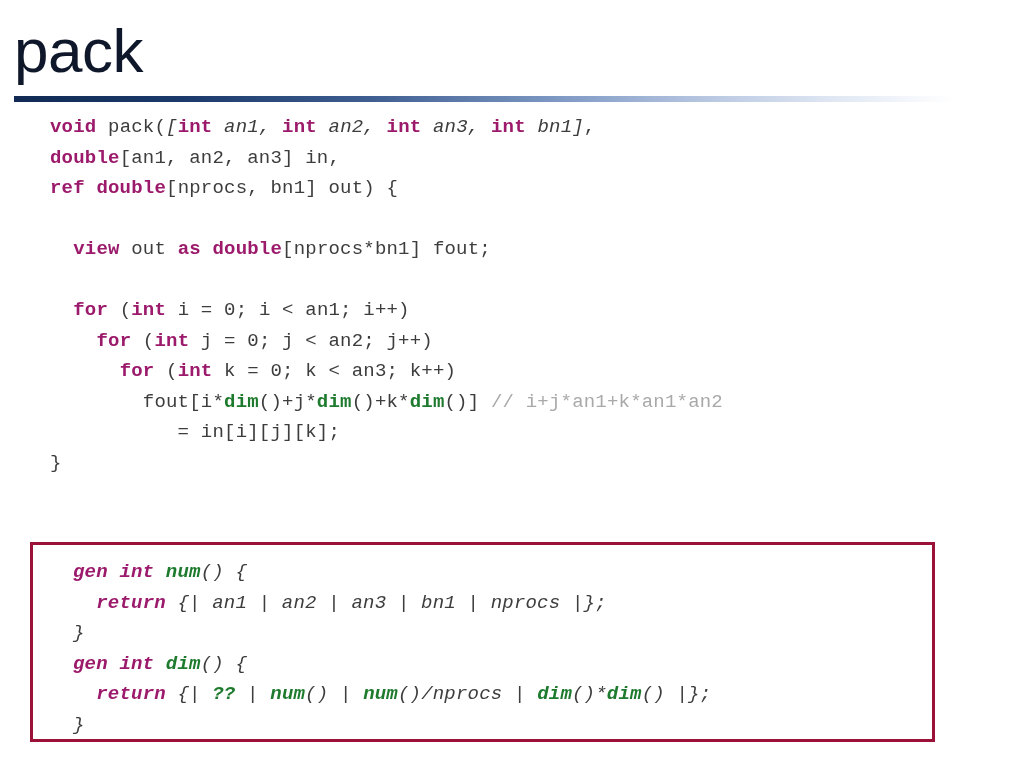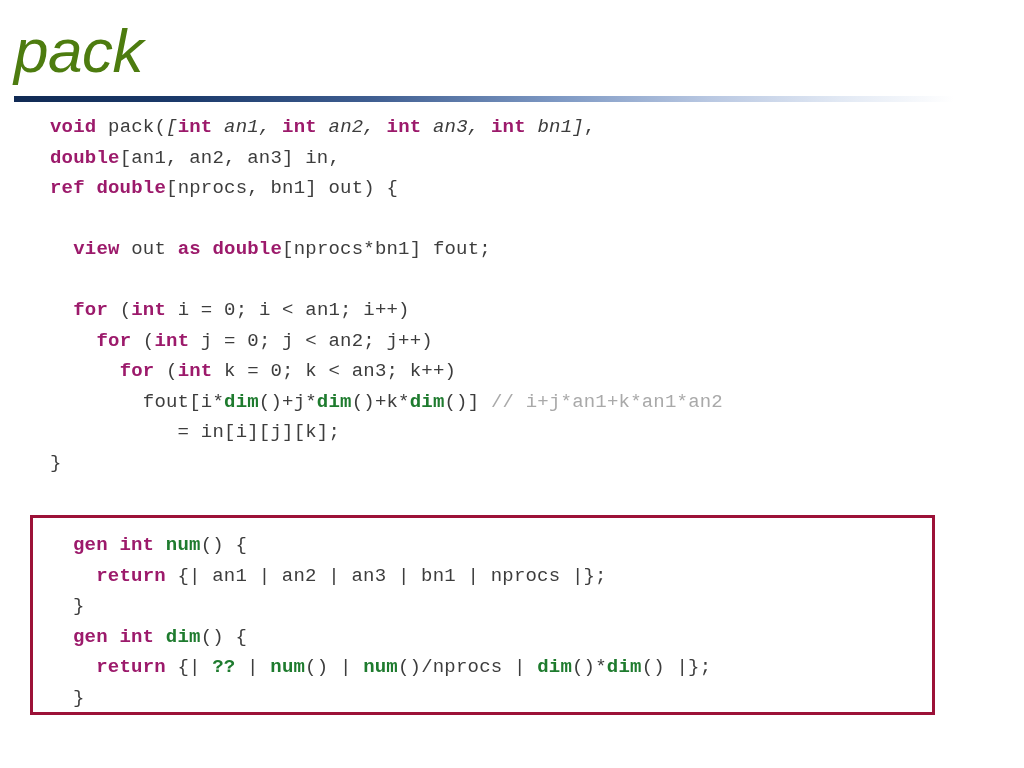--- a/index.html
+++ b/index.html
@@ -59,26 +59,27 @@
 
   #code-main {
     left: 50px;
     top: 112px;
   }
 
   
   #boxed-code-region {
     position: absolute;
     left: 30px;
-    top: 515px;
+    top: 542px;
     width: 905px;
     height: 200px;
     border: 3px solid #9c1138;
     background: #ffffff;
     box-sizing: border-box;
+    font-style: italic;
   }
 
   #code-boxed {
     position: relative;
     left: 40px;
     top: 12px;
   }
 
   .code-line {
     display: block;
@@ -90,21 +91,21 @@
   .tok-kw       { color: #9c1a6b; font-weight: bold; }
   .tok-param    { color: #3d3d3d; font-style: italic; }
   .tok-fn       { color: #1e7b2e; font-weight: bold; }
   .tok-comment  { color: #a9a9a9; }
 </style>
 </head>
 <body style="background: rgb(255, 255, 255);">
 
 <div id="slide-root">
 
-  <div id="slide-title" style="color: #4d7c0f; font-style: italic;">pack</div>
+  <div id="slide-title" style="color: #0f172a;">pack</div>
 
   <div id="title-rule"></div>
 
   <div id="code-main" class="code-block"><span class="code-line"><span class="tok-kw" style="color: rgb(156, 26, 107);">void</span><span class="tok-plain" style="color: rgb(61, 61, 61);"> pack(</span><span class="tok-param" style="color: rgb(61, 61, 61);">[</span><span class="tok-kw" style="color: rgb(156, 26, 107);">int</span><span class="tok-param" style="color: rgb(61, 61, 61);"> an1</span><span class="tok-param" style="color: rgb(61, 61, 61);">, </span><span class="tok-kw" style="color: rgb(156, 26, 107);">int</span><span class="tok-param" style="color: rgb(61, 61, 61);"> an2</span><span class="tok-param" style="color: rgb(61, 61, 61);">, </span><span class="tok-kw" style="color: rgb(156, 26, 107);">int</span><span class="tok-param" style="color: rgb(61, 61, 61);"> an3</span><span class="tok-param" style="color: rgb(61, 61, 61);">, </span><span class="tok-kw" style="color: rgb(156, 26, 107);">int</span><span class="tok-param" style="color: rgb(61, 61, 61);"> bn1]</span><span class="tok-plain" style="color: rgb(61, 61, 61);">,</span></span><span class="code-line"><span class="tok-kw" style="color: rgb(156, 26, 107);">double</span><span class="tok-plain" style="color: rgb(61, 61, 61);">[an1, an2, an3] in,</span></span><span class="code-line"><span class="tok-kw" style="color: rgb(156, 26, 107);">ref double</span><span class="tok-plain" style="color: rgb(61, 61, 61);">[nprocs, bn1] out) {</span></span><span class="code-line">&nbsp;</span><span class="code-line"><span class="tok-plain" style="color: rgb(61, 61, 61);">  </span><span class="tok-kw" style="color: rgb(156, 26, 107);">view</span><span class="tok-plain" style="color: rgb(61, 61, 61);"> out </span><span class="tok-kw" style="color: rgb(156, 26, 107);">as double</span><span class="tok-plain" style="color: rgb(61, 61, 61);">[nprocs*bn1] fout;</span></span><span class="code-line">&nbsp;</span><span class="code-line"><span class="tok-plain" style="color: rgb(61, 61, 61);">  </span><span class="tok-kw" style="color: rgb(156, 26, 107);">for</span><span class="tok-plain" style="color: rgb(61, 61, 61);"> (</span><span class="tok-kw" style="color: rgb(156, 26, 107);">int</span><span class="tok-plain" style="color: rgb(61, 61, 61);"> i = 0; i &lt; an1; i++)</span></span><span class="code-line"><span class="tok-plain" style="color: rgb(61, 61, 61);">    </span><span class="tok-kw" style="color: rgb(156, 26, 107);">for</span><span class="tok-plain" style="color: rgb(61, 61, 61);"> (</span><span class="tok-kw" style="color: rgb(156, 26, 107);">int</span><span class="tok-plain" style="color: rgb(61, 61, 61);"> j = 0; j &lt; an2; j++)</span></span><span class="code-line"><span class="tok-plain" style="color: rgb(61, 61, 61);">      </span><span class="tok-kw" style="color: rgb(156, 26, 107);">for</span><span class="tok-plain" style="color: rgb(61, 61, 61);"> (</span><span class="tok-kw" style="color: rgb(156, 26, 107);">int</span><span class="tok-plain" style="color: rgb(61, 61, 61);"> k = 0; k &lt; an3; k++)</span></span><span class="code-line"><span class="tok-plain" style="color: rgb(61, 61, 61);">        fout[i*</span><span class="tok-fn" style="color: rgb(30, 123, 46);">dim</span><span class="tok-plain" style="color: rgb(61, 61, 61);">()+j*</span><span class="tok-fn" style="color: rgb(30, 123, 46);">dim</span><span class="tok-plain" style="color: rgb(61, 61, 61);">()+k*</span><span class="tok-fn" style="color: rgb(30, 123, 46);">dim</span><span class="tok-plain" style="color: rgb(61, 61, 61);">()] </span><span class="tok-comment" style="color: rgb(169, 169, 169);">// i+j*an1+k*an1*an2</span></span><span class="code-line"><span class="tok-plain" style="color: rgb(61, 61, 61);">           = in[i][j][k];</span></span><span class="code-line"><span class="tok-plain" style="color: rgb(61, 61, 61);">}</span></span></div>
 
   <div id="boxed-code-region" style="border-color: rgb(156, 17, 56);">
     <div id="code-boxed" class="code-block"><span class="code-line"><span class="tok-kw" style="color: rgb(156, 26, 107);">gen int </span><span class="tok-fn" style="color: rgb(30, 123, 46);">num</span><span class="tok-plain" style="color: rgb(61, 61, 61);">() {</span></span><span class="code-line"><span class="tok-plain" style="color: rgb(61, 61, 61);">  </span><span class="tok-kw" style="color: rgb(156, 26, 107);">return</span><span class="tok-plain" style="color: rgb(61, 61, 61);"> {| an1 | an2 | an3 | bn1 | nprocs |};</span></span><span class="code-line"><span class="tok-plain" style="color: rgb(61, 61, 61);">}</span></span><span class="code-line"><span class="tok-kw" style="color: rgb(156, 26, 107);">gen int </span><span class="tok-fn" style="color: rgb(30, 123, 46);">dim</span><span class="tok-plain" style="color: rgb(61, 61, 61);">() {</span></span><span class="code-line"><span class="tok-plain" style="color: rgb(61, 61, 61);">  </span><span class="tok-kw" style="color: rgb(156, 26, 107);">return</span><span class="tok-plain" style="color: rgb(61, 61, 61);"> {| </span><span class="tok-fn" style="color: rgb(30, 123, 46);">??</span><span class="tok-plain" style="color: rgb(61, 61, 61);"> | </span><span class="tok-fn" style="color: rgb(30, 123, 46);">num</span><span class="tok-plain" style="color: rgb(61, 61, 61);">()</span><span class="tok-plain" style="color: rgb(61, 61, 61);"> | </span><span class="tok-fn" style="color: rgb(30, 123, 46);">num</span><span class="tok-plain" style="color: rgb(61, 61, 61);">()/nprocs | </span><span class="tok-fn" style="color: rgb(30, 123, 46);">dim</span><span class="tok-plain" style="color: rgb(61, 61, 61);">()*</span><span class="tok-fn" style="color: rgb(30, 123, 46);">dim</span><span class="tok-plain" style="color: rgb(61, 61, 61);">() |};</span></span><span class="code-line"><span class="tok-plain" style="color: rgb(61, 61, 61);">}</span></span></div>
   </div>
 
 </div>

